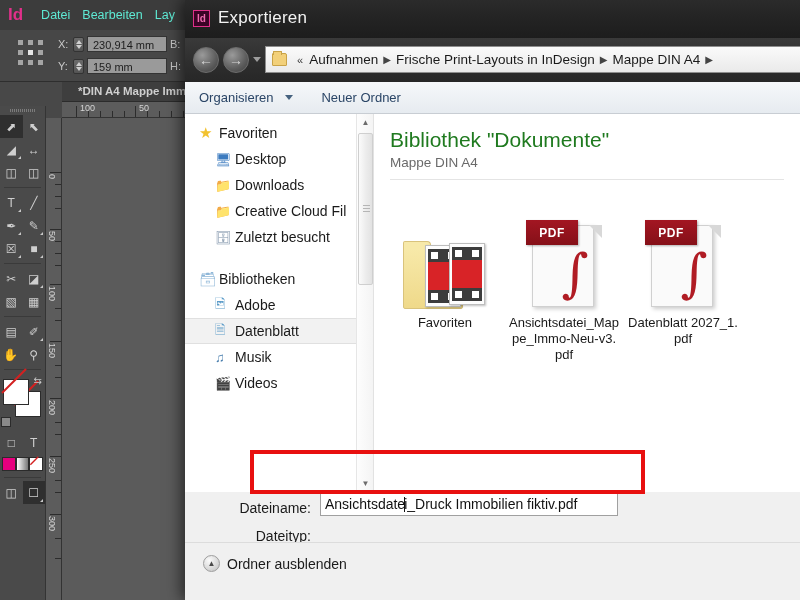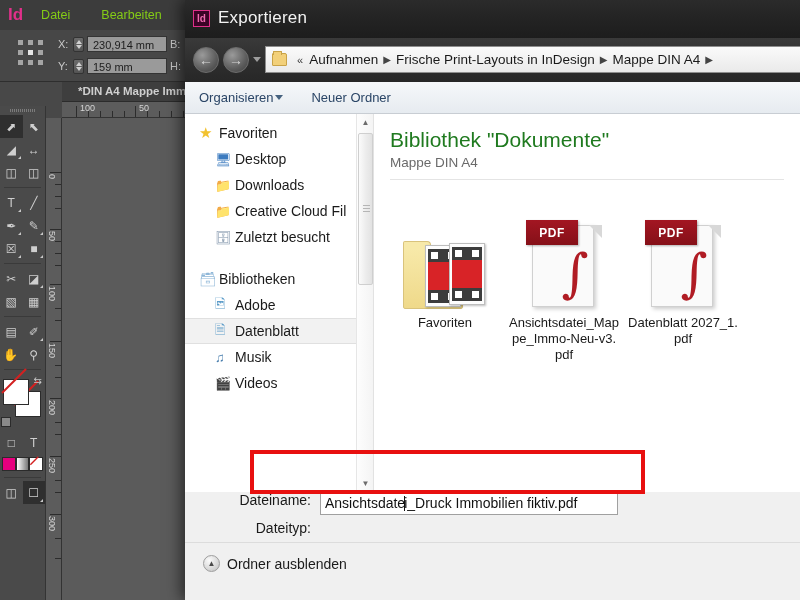--- a/index.html
+++ b/index.html
@@ -19,21 +19,21 @@
     position: absolute; top: 0; left: 0; width: 800px; height: 30px;
     background: #3c3c3c;
     display: flex; align-items: center;
   }
   .id-logo {
     color: #e0308a; font-weight: bold; font-size: 17px;
     margin-left: 8px; margin-right: 18px;
     font-family: "Liberation Sans", sans-serif;
   }
   .id-menu-item {
-    color: #84cc16; font-size: 12.5px; margin-right: 31px;
+    color: #5eead4; font-size: 12.5px; margin-right: 12px;
   }
   .id-control {
     position: absolute; top: 30px; left: 0; width: 800px; height: 52px;
     background: #474747;
     border-bottom: 1px solid #2e2e2e;
   }
   .id-proxy {
     position: absolute; left: 18px; top: 10px; width: 30px; height: 30px;
   }
   .id-proxy i {
@@ -186,21 +186,21 @@
   .crumb-chev { color:#444; font-size:10px; margin:0 5px; flex:none; }
 
   .dlg-toolbar {
     height: 32px; position: relative;
     background: linear-gradient(180deg,#f6f8fa,#e6ebf0);
     border-bottom:1px solid #c8cdd3;
     display:flex; align-items:center;
   }
   .tbar-item {
     color:#2a4566; font-size:13px; padding:0 14px;
-    display:flex; align-items:center; gap:2px;
+    display:flex; align-items:center; gap:12px;
   }
   .tbar-caret { width:0;height:0;border-left:4px solid transparent;border-right:4px solid transparent;border-top:5px solid #46627f; }
 
   .dlg-body {
     position:absolute; top:114px; left:0; right:0; bottom:108px;
     display:flex; background:#fff;
   }
   .nav-pane {
     width: 189px; background:#fff; position:relative;
     border-right:1px solid #e2e2e2;
@@ -297,21 +297,21 @@
     position:absolute; left:26px; top:31px; width:46px; height:54px;
     color:#b01c24; font-size:52px; line-height:50px;
     font-family:"DejaVu Serif", serif;
   }
 
   
   .dlg-form {
     position:absolute; left:0; right:0; bottom:58px; height:50px;
     background:#f0f0f0;
   }
-  .form-row { position:absolute; left:0; height:24px; display:flex; align-items:flex-start; }
+  .form-row { position:absolute; left:0; height:24px; display:flex; align-items:flex-end; }
   .form-row .flabel {
     width:135px; text-align:right; padding-right:9px;
     font-size:14px; color:#1a1a1a;
   }
   .name-input {
     width:298px; height:23px; background:#fff;
     border:1px solid #a0a0a0; border-top-color:#7f7f7f;
     font-size:14px; color:#111; padding:1px 4px; line-height:19px;
     white-space:nowrap; overflow:hidden; position:relative;
   }

